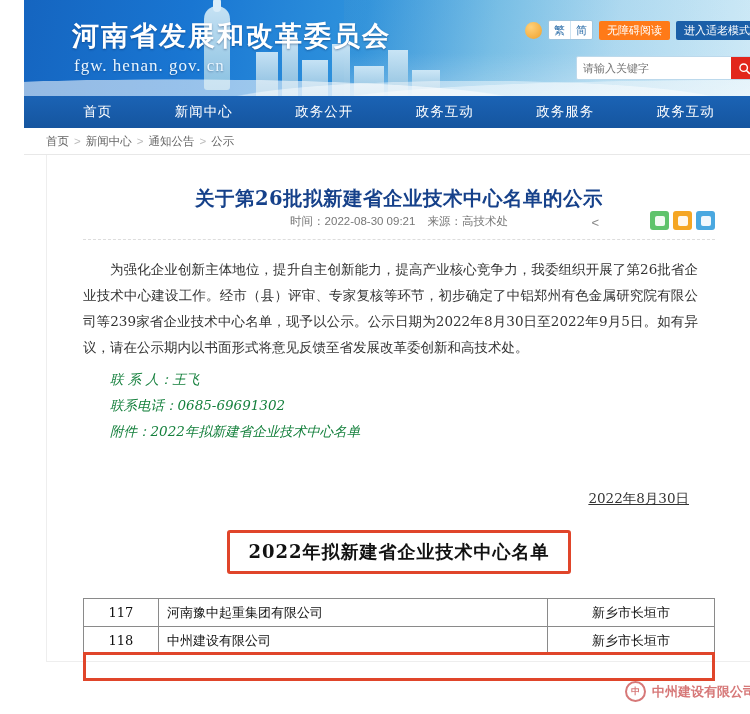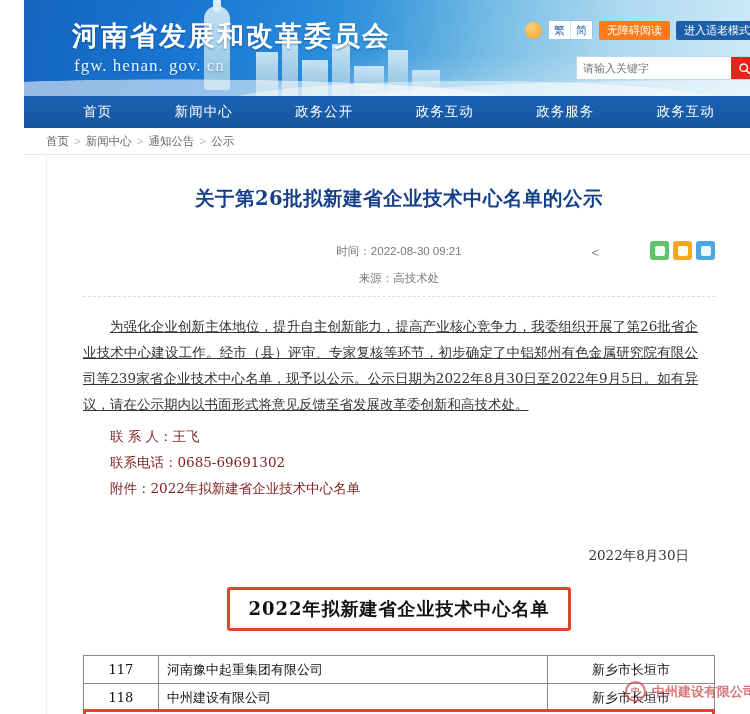--- a/index.html
+++ b/index.html
@@ -107,43 +107,44 @@
   
   .wrap{padding:0 22px;background:#fff;}
   .card{
     background:#fff;border:1px solid #eee;border-top:0;padding:22px 36px 0 36px;
   }
   h1.title{
     margin:8px 0 0 0;text-align:center;font-size:19.5px;color:#16418a;
     font-family:"DejaVu Serif","Liberation Serif",serif;font-weight:bold;letter-spacing:.5px;
   }
   .meta{
-    margin-top:32px;display:flex;align-items:center;justify-content:center;gap:12px;
-    font-size:11.5px;color:#777;position:relative;flex-direction:column;
+    margin-top:2px;display:flex;align-items:center;justify-content:center;gap:12px;
+    font-size:11.5px;color:#777;position:relative;
   }
   .meta .share{position:absolute;right:116px;top:1px;color:#888;font-size:13px;}
   .meta .sicons{position:absolute;right:0;top:-3px;display:flex;gap:4px;}
   .sq{width:19px;height:19px;border-radius:3px;display:flex;align-items:center;justify-content:center;}
   .sq.green{background:#5ec36b;}
   .sq.orange{background:#f5a623;}
   .sq.blue{background:#4aa8e0;}
   .sq i{display:block;width:10px;height:10px;background:#fff;border-radius:2px;opacity:.92;}
   .divider{margin:10px 0 0 0;border-top:1px dashed #ddd;}
 
   .body-text{
     margin-top:16px;font-size:13.5px;line-height:26px;color:#333;
     font-family:"DejaVu Serif","Liberation Serif",serif;text-align:justify;
   }
-  .body-text p{margin:0 17px 2px 0;text-indent:2em;text-decoration:underline;}
-  .contacts{margin-top:6px;font-size:13.5px;line-height:26px;color:#7f1d1d;
-    font-family:"DejaVu Serif","Liberation Serif",serif;}
+  .body-text p{margin:0 17px 2px 0;text-indent:2em;}
+  .contacts{margin-top:6px;font-size:13.5px;line-height:26px;color:#15803d;
+    font-family:"DejaVu Serif","Liberation Serif",serif;font-style:italic;}
   .contacts div{text-indent:2em;}
   .date-right{
     margin-top:46px;text-align:right;padding-right:26px;font-size:13.5px;color:#333;
     font-family:"DejaVu Serif","Liberation Serif",serif;
+    text-decoration:underline;
   }
 
   .list-title-wrap{margin-top:22px;display:flex;justify-content:center;}
   .list-title{
     border:3px solid #e0452a;border-radius:3px;padding:7px 18px;
     font-size:18px;font-weight:bold;color:#111;
     font-family:"DejaVu Serif","Liberation Serif",serif;letter-spacing:1px;
   }
 
   

